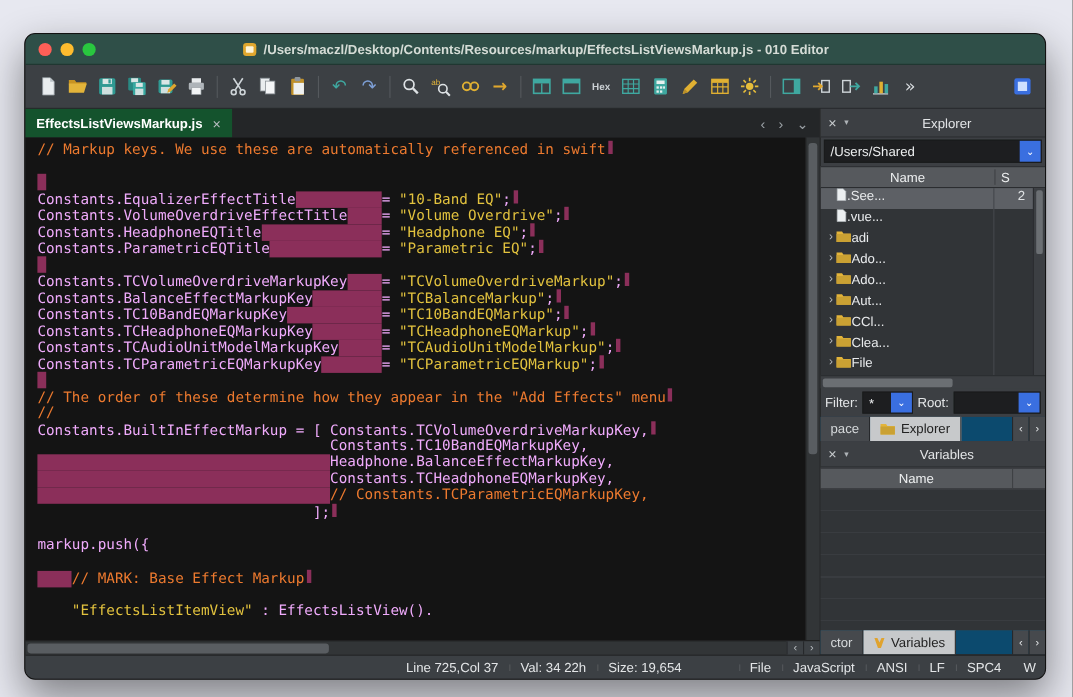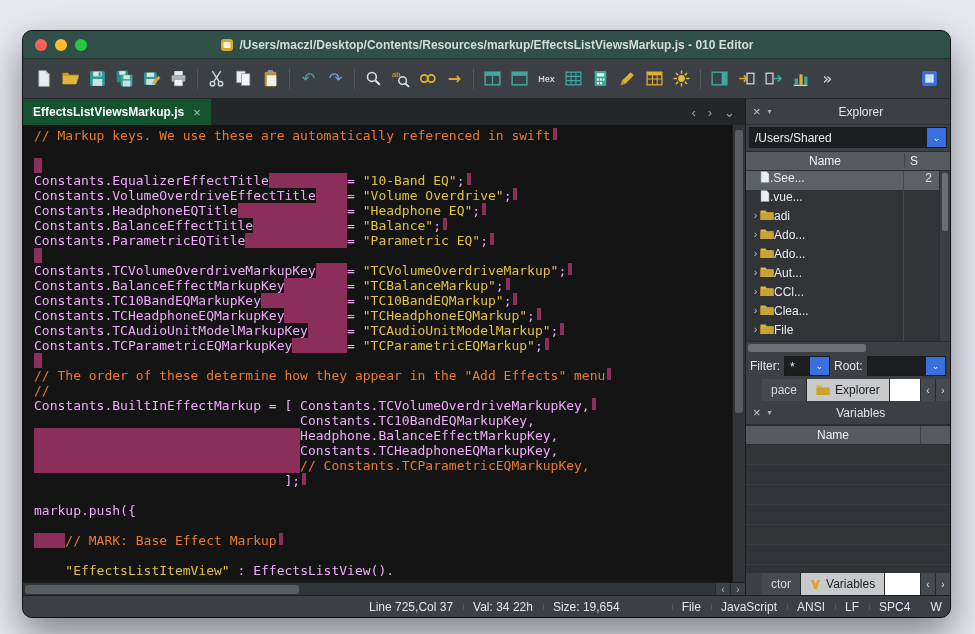--- a/index.html
+++ b/index.html
@@ -98,21 +98,21 @@
   .listthumb { position: absolute; left: 2px; right: 2px; top: 2px; height: 58px; background: #6b6f73; border-radius: 2px; }
 
   .list-hscroll { flex: 0 0 12px; background: #3c3f43; border-top: 1px solid #2b2d30; position: relative; }
   .list-hthumb { position: absolute; left: 2px; top: 2px; height: 8px; width: 58%; background: #6b6f73; border-radius: 2px; }
 
   .filter-row { flex: 0 0 26px; display: flex; align-items: center; gap: 4px; padding: 0 4px; }
   .flabel { color: #e3e5e7; }
   .fcombo1 { width: 46px; }
   .fcombo2 { flex: 1; }
 
-  .tabstrip { flex: 0 0 22px; background: #ffffff; display: flex; align-items: stretch; margin-left: 16px; }
+  .tabstrip { flex: 0 0 22px; background: #0c4a6e; display: flex; align-items: stretch; }
   .tstab { display: flex; align-items: center; gap: 5px; padding: 0 9px; background: #46494d;
            color: #d6d9db; border-right: 1px solid #26282b; }
   .tstab.active { background: #c7c9cb; color: #222; }
   .tsarrows { margin-left: auto; display: flex; }
   .tsarrows span { width: 15px; display: flex; align-items: center; justify-content: center;
                    background: #46494d; color: #e4e6e8; font-size: 10px; border-left: 1px solid #26282b; }
   .tsicon svg { display: block; }
 
   .varlist { flex: 1; background: repeating-linear-gradient(180deg,#313437 0 19px,#393c40 19px 20px); }
 
@@ -356,21 +356,20 @@
         </div>
 
         <div class="editor-row">
           <div class="editor">
               <div class="cl"><span class="c">// Markup keys. We use these are automatically referenced in swift</span><span class="bar"></span></div>
               <div class="cl"></div>
               <div class="cl"><span class="sel"> </span></div>
               <div class="cl"><span class="p">Constants.EqualizerEffectTitle</span><span class="sel">          </span><span class="p">= </span><span class="s">"10-Band EQ"</span><span class="p">;</span><span class="bar"></span></div>
               <div class="cl"><span class="p">Constants.VolumeOverdriveEffectTitle</span><span class="sel">    </span><span class="p">= </span><span class="s">"Volume Overdrive"</span><span class="p">;</span><span class="bar"></span></div>
               <div class="cl"><span class="p">Constants.HeadphoneEQTitle</span><span class="sel">              </span><span class="p">= </span><span class="s">"Headphone EQ"</span><span class="p">;</span><span class="bar"></span></div>
-              <div class="cl"><span class="p">Constants.BalanceEffectTitle</span><span class="sel">            </span><span class="p">= </span><span class="s">"Balance"</span><span class="p">;</span><span class="bar"></span></div>
               <div class="cl"><span class="p">Constants.ParametricEQTitle</span><span class="sel">             </span><span class="p">= </span><span class="s">"Parametric EQ"</span><span class="p">;</span><span class="bar"></span></div>
               <div class="cl"><span class="sel"> </span></div>
               <div class="cl"><span class="p">Constants.TCVolumeOverdriveMarkupKey</span><span class="sel">    </span><span class="p">= </span><span class="s">"TCVolumeOverdriveMarkup"</span><span class="p">;</span><span class="bar"></span></div>
               <div class="cl"><span class="p">Constants.BalanceEffectMarkupKey</span><span class="sel">        </span><span class="p">= </span><span class="s">"TCBalanceMarkup"</span><span class="p">;</span><span class="bar"></span></div>
               <div class="cl"><span class="p">Constants.TC10BandEQMarkupKey</span><span class="sel">           </span><span class="p">= </span><span class="s">"TC10BandEQMarkup"</span><span class="p">;</span><span class="bar"></span></div>
               <div class="cl"><span class="p">Constants.TCHeadphoneEQMarkupKey</span><span class="sel">        </span><span class="p">= </span><span class="s">"TCHeadphoneEQMarkup"</span><span class="p">;</span><span class="bar"></span></div>
               <div class="cl"><span class="p">Constants.TCAudioUnitModelMarkupKey</span><span class="sel">     </span><span class="p">= </span><span class="s">"TCAudioUnitModelMarkup"</span><span class="p">;</span><span class="bar"></span></div>
               <div class="cl"><span class="p">Constants.TCParametricEQMarkupKey</span><span class="sel">       </span><span class="p">= </span><span class="s">"TCParametricEQMarkup"</span><span class="p">;</span><span class="bar"></span></div>
               <div class="cl"><span class="sel"> </span></div>
               <div class="cl"><span class="c">// The order of these determine how they appear in the "Add Effects" menu</span><span class="bar"></span></div>

